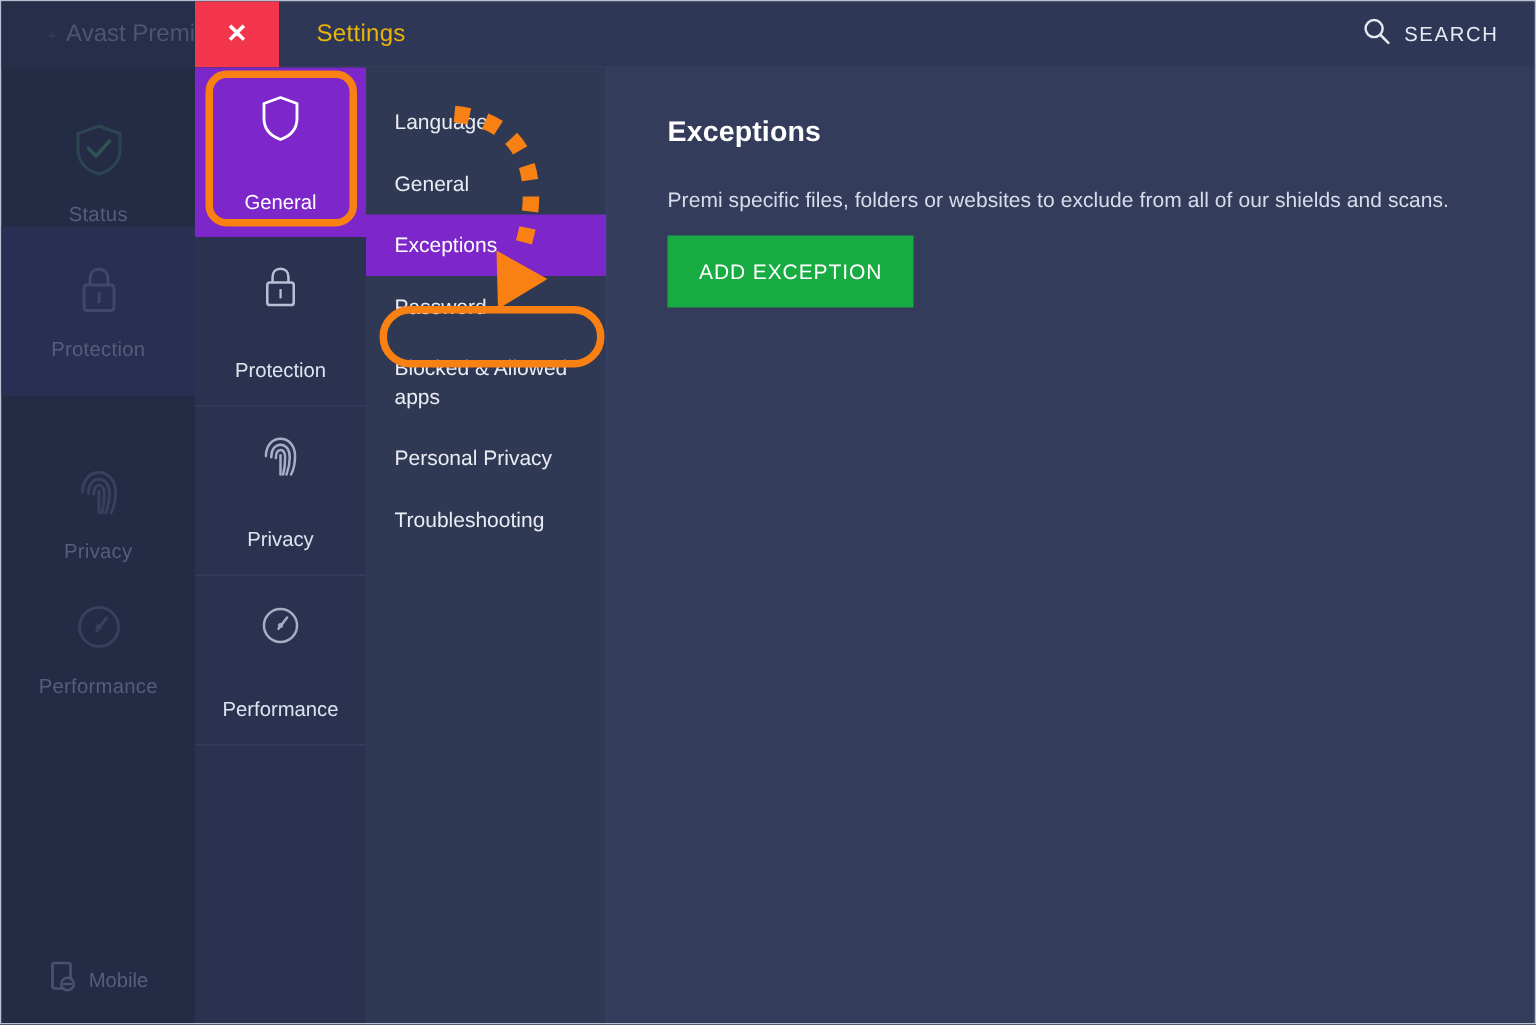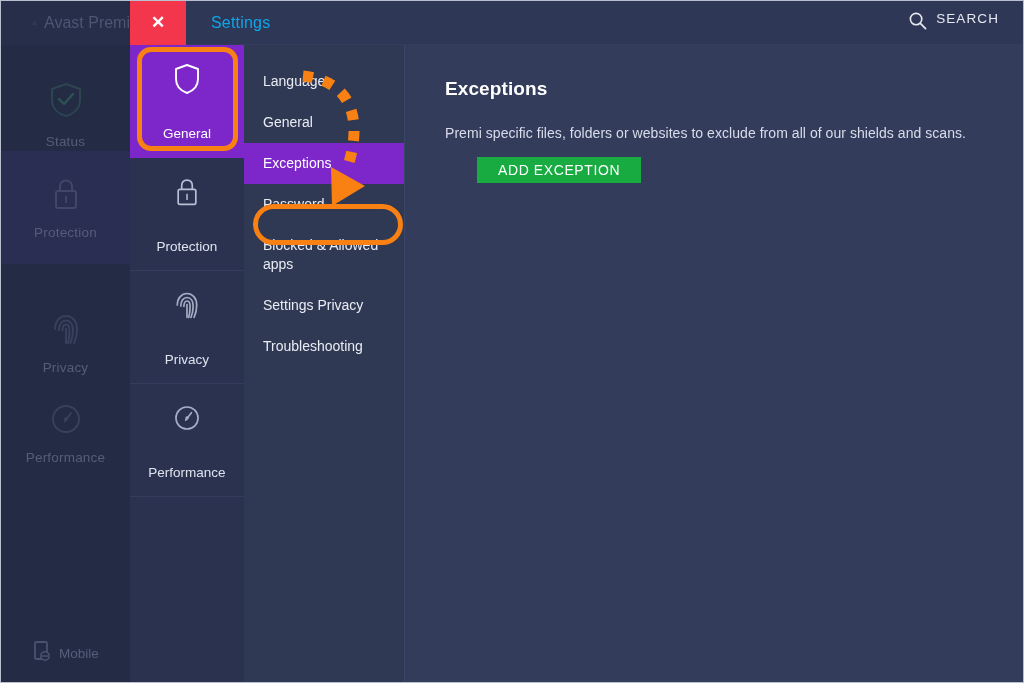--- a/index.html
+++ b/index.html
@@ -55,25 +55,25 @@
     border-bottom:1px solid #39426090;
     display:flex; align-items:center;
   }
   .close-btn{
     width:56px; height:44px; background:#f4364c;
     display:flex; align-items:center; justify-content:center;
     color:#fff; font-size:17px; font-weight:bold;
     cursor:pointer; flex:none;
   }
   .settings-title{
-    margin-left:25px; font-size:16px; color:#0ea5e9; letter-spacing:.2px;
+    margin-left:25px; font-size:16px; color:#eab308; letter-spacing:.2px;
   }
   .search-box{
     margin-left:auto; margin-right:24px;
-    display:flex; gap:9px; cursor:pointer;
+    display:flex; align-items:center; gap:9px; cursor:pointer;
   }
   .search-box .lbl{ font-size:13.5px; color:#e6e9f2; letter-spacing:1.1px; }
 
   
   .cat-col{
     position:absolute; left:129px; top:44px; width:114px; bottom:0;
     background:#2a3250;
   }
   .cat-tile{
     position:relative; width:114px; height:113px;
@@ -110,25 +110,24 @@
     font-size:19px; font-weight:bold; color:#ffffff; letter-spacing:.1px;
   }
   .content-desc{
     margin-top:25px; font-size:14px; color:#d8dceb; letter-spacing:.05px;
   }
   .add-btn{
     margin-top:16px;
     display:inline-block;
     background:#17ab41; color:#ffffff;
     font-size:14px; letter-spacing:.6px;
-    padding:5px 21px;
+    padding:16px 21px;
     cursor:pointer;
     border:none;
     font-family:"Liberation Sans", sans-serif;
-    margin-left:32px;
   }
 
   
   .anno{
     position:absolute; left:0; top:0; width:1024px; height:683px;
     pointer-events:none;
   }
   .anno-ring{
     position:absolute;
     border:5px solid #f98012;
@@ -271,21 +270,21 @@
       <span class="lbl">Performance</span>
     </div>
   </div>
 
   <div class="sub-col">
     <div class="sub-item">Languages</div>
     <div class="sub-item">General</div>
     <div class="sub-item selected">Exceptions</div>
     <div class="sub-item">Password</div>
     <div class="sub-item">Blocked &amp; Allowed apps</div>
-    <div class="sub-item">Settings Privacy</div>
+    <div class="sub-item">Personal Privacy</div>
     <div class="sub-item">Troubleshooting</div>
   </div>
 
   <div class="content">
     <div class="content-title">Exceptions</div>
     <div class="content-desc">Premi specific files, folders or websites to exclude from all of our shields and scans.</div>
     <button class="add-btn">ADD EXCEPTION</button>
   </div>
 
   <svg class="anno">

